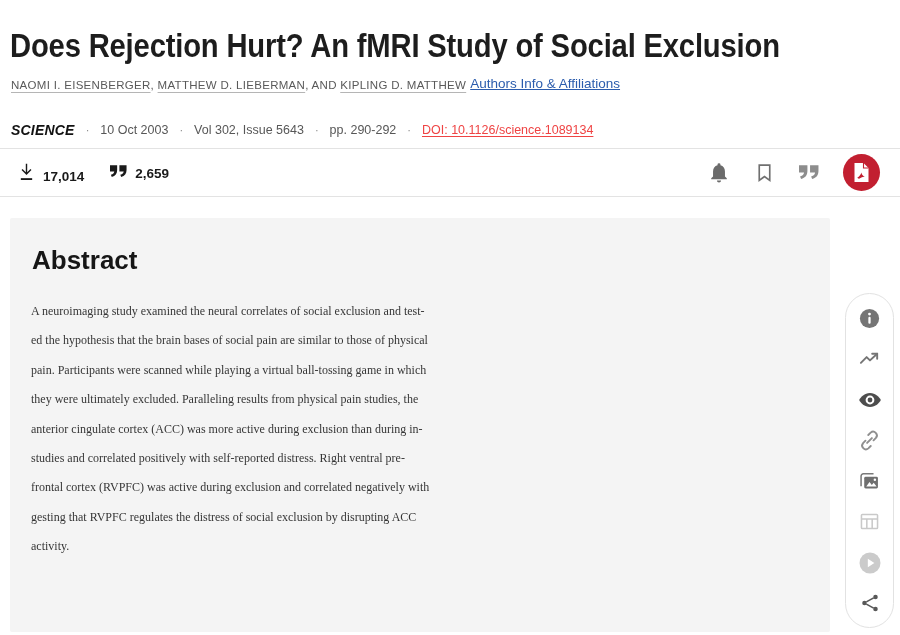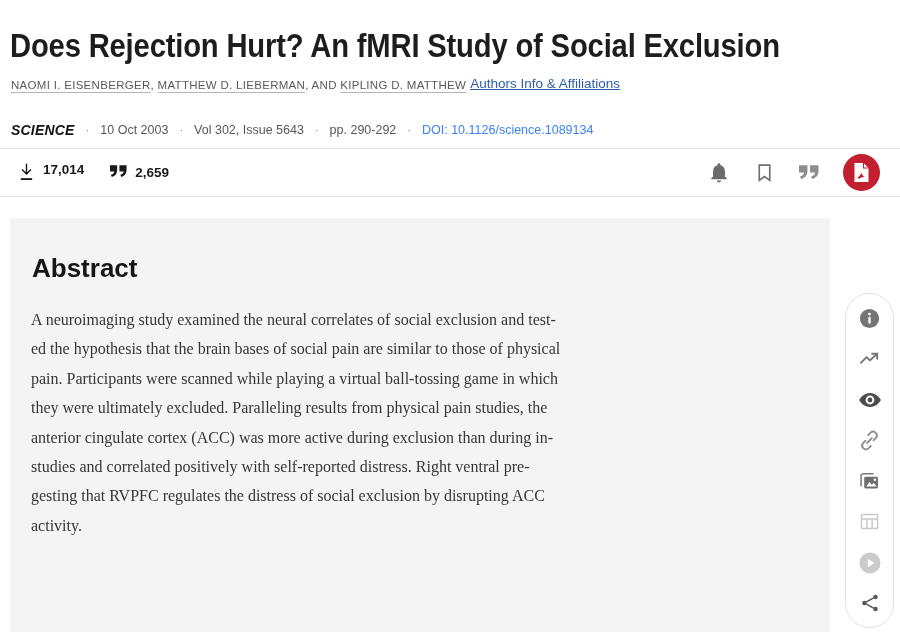--- a/index.html
+++ b/index.html
@@ -25,46 +25,46 @@
   .info-link{
     font-size:13.5px;color:#2b5cad;text-decoration:underline;
     margin-left:4px;letter-spacing:0;cursor:pointer;
   }
   .meta{
     position:absolute;left:11px;top:122px;display:flex;align-items:center;
     font-size:12.5px;color:#575757;gap:11px;white-space:nowrap;
   }
   .journal{font-weight:700;font-style:italic;color:#121212;font-size:14px;letter-spacing:0.2px;}
   .meta .dot{color:#8a8a8a;font-size:11px;}
-  .doi{text-underline-offset:2px;cursor:pointer;color:#3b82f6;}
+  .doi{text-decoration:underline;text-underline-offset:2px;cursor:pointer;color:#ef4444;}
   .divider{position:absolute;left:0;width:900px;height:1px;background:#e3e3e3;}
   #divider1{top:148px;}
   #divider2{top:196px;}
   
   .toolbar{
     position:absolute;left:0;top:149px;width:900px;height:47px;
     display:flex;align-items:center;
   }
   .metrics{display:flex;align-items:center;margin-left:18px;gap:26px;}
-  .metric{display:flex;align-items:flex-start;gap:8px;font-weight:700;font-size:13.5px;color:#1a1a1a;}
+  .metric{display:flex;align-items:flex-end;gap:8px;font-weight:700;font-size:13.5px;color:#1a1a1a;}
   .toolbar-right{margin-left:auto;display:flex;align-items:center;gap:24px;margin-right:20px;}
   .icon-btn{background:none;border:none;padding:0;cursor:pointer;display:flex;align-items:center;}
   .pdf-btn{
     width:37px;height:37px;border-radius:50%;background:#c21f30;border:none;
     display:flex;align-items:center;justify-content:center;cursor:pointer;padding:0;
   }
   
   .abstract-card{
     position:absolute;left:10px;top:218px;width:820px;height:414px;
     background:#f4f4f4;border-radius:2px;box-sizing:border-box;
   }
-  .abstract-heading{margin:35px 0 0 22px;font-size:26px;font-weight:700;color:#161616;}
+  .abstract-heading{margin:27px 0 0 22px;font-size:26px;font-weight:700;color:#161616;}
   .abstract-text{
     margin:21px 20px 0 21px;font-family:"Liberation Serif",serif;
-    font-size:16px;line-height:29.4px;color:#363636;
+    font-size:12px;line-height:29.4px;color:#363636;
   }
   .abstract-text div{white-space:nowrap;}
   
   .action-rail{
     position:absolute;left:845px;top:293px;width:49px;height:335px;
     border:1px solid #e2e2e2;border-radius:25px;background:#fff;
     display:flex;flex-direction:column;align-items:center;
     justify-content:space-between;padding:13px 0;box-sizing:border-box;
   }
   .rail-btn{background:none;border:none;padding:0;cursor:pointer;display:flex;align-items:center;}
@@ -149,20 +149,21 @@
 
 <section class="abstract-card">
   <h2 class="abstract-heading">Abstract</h2>
   <div class="abstract-text">
     <div>A neuroimaging study examined the neural correlates of social exclusion and test-</div>
     <div>ed the hypothesis that the brain bases of social pain are similar to those of physical</div>
     <div>pain. Participants were scanned while playing a virtual ball-tossing game in which</div>
     <div>they were ultimately excluded. Paralleling results from physical pain studies, the</div>
     <div>anterior cingulate cortex (ACC) was more active during exclusion than during in-</div>
     <div>studies and correlated positively with self-reported distress. Right ventral pre-</div>
+    <div>frontal cortex (RVPFC) was active during exclusion and correlated negatively with</div>
     <div>gesting that RVPFC regulates the distress of social exclusion by disrupting ACC</div>
     <div>activity.</div>
   </div>
 </section>
 
 <nav class="action-rail">
   <button class="rail-btn">
     <svg width="23" height="23" viewBox="0 0 24 24">
         <circle cx="12" cy="12" r="10" fill="#757575"></circle>
         <circle cx="12" cy="7.4" r="1.5" fill="#ffffff"></circle>

